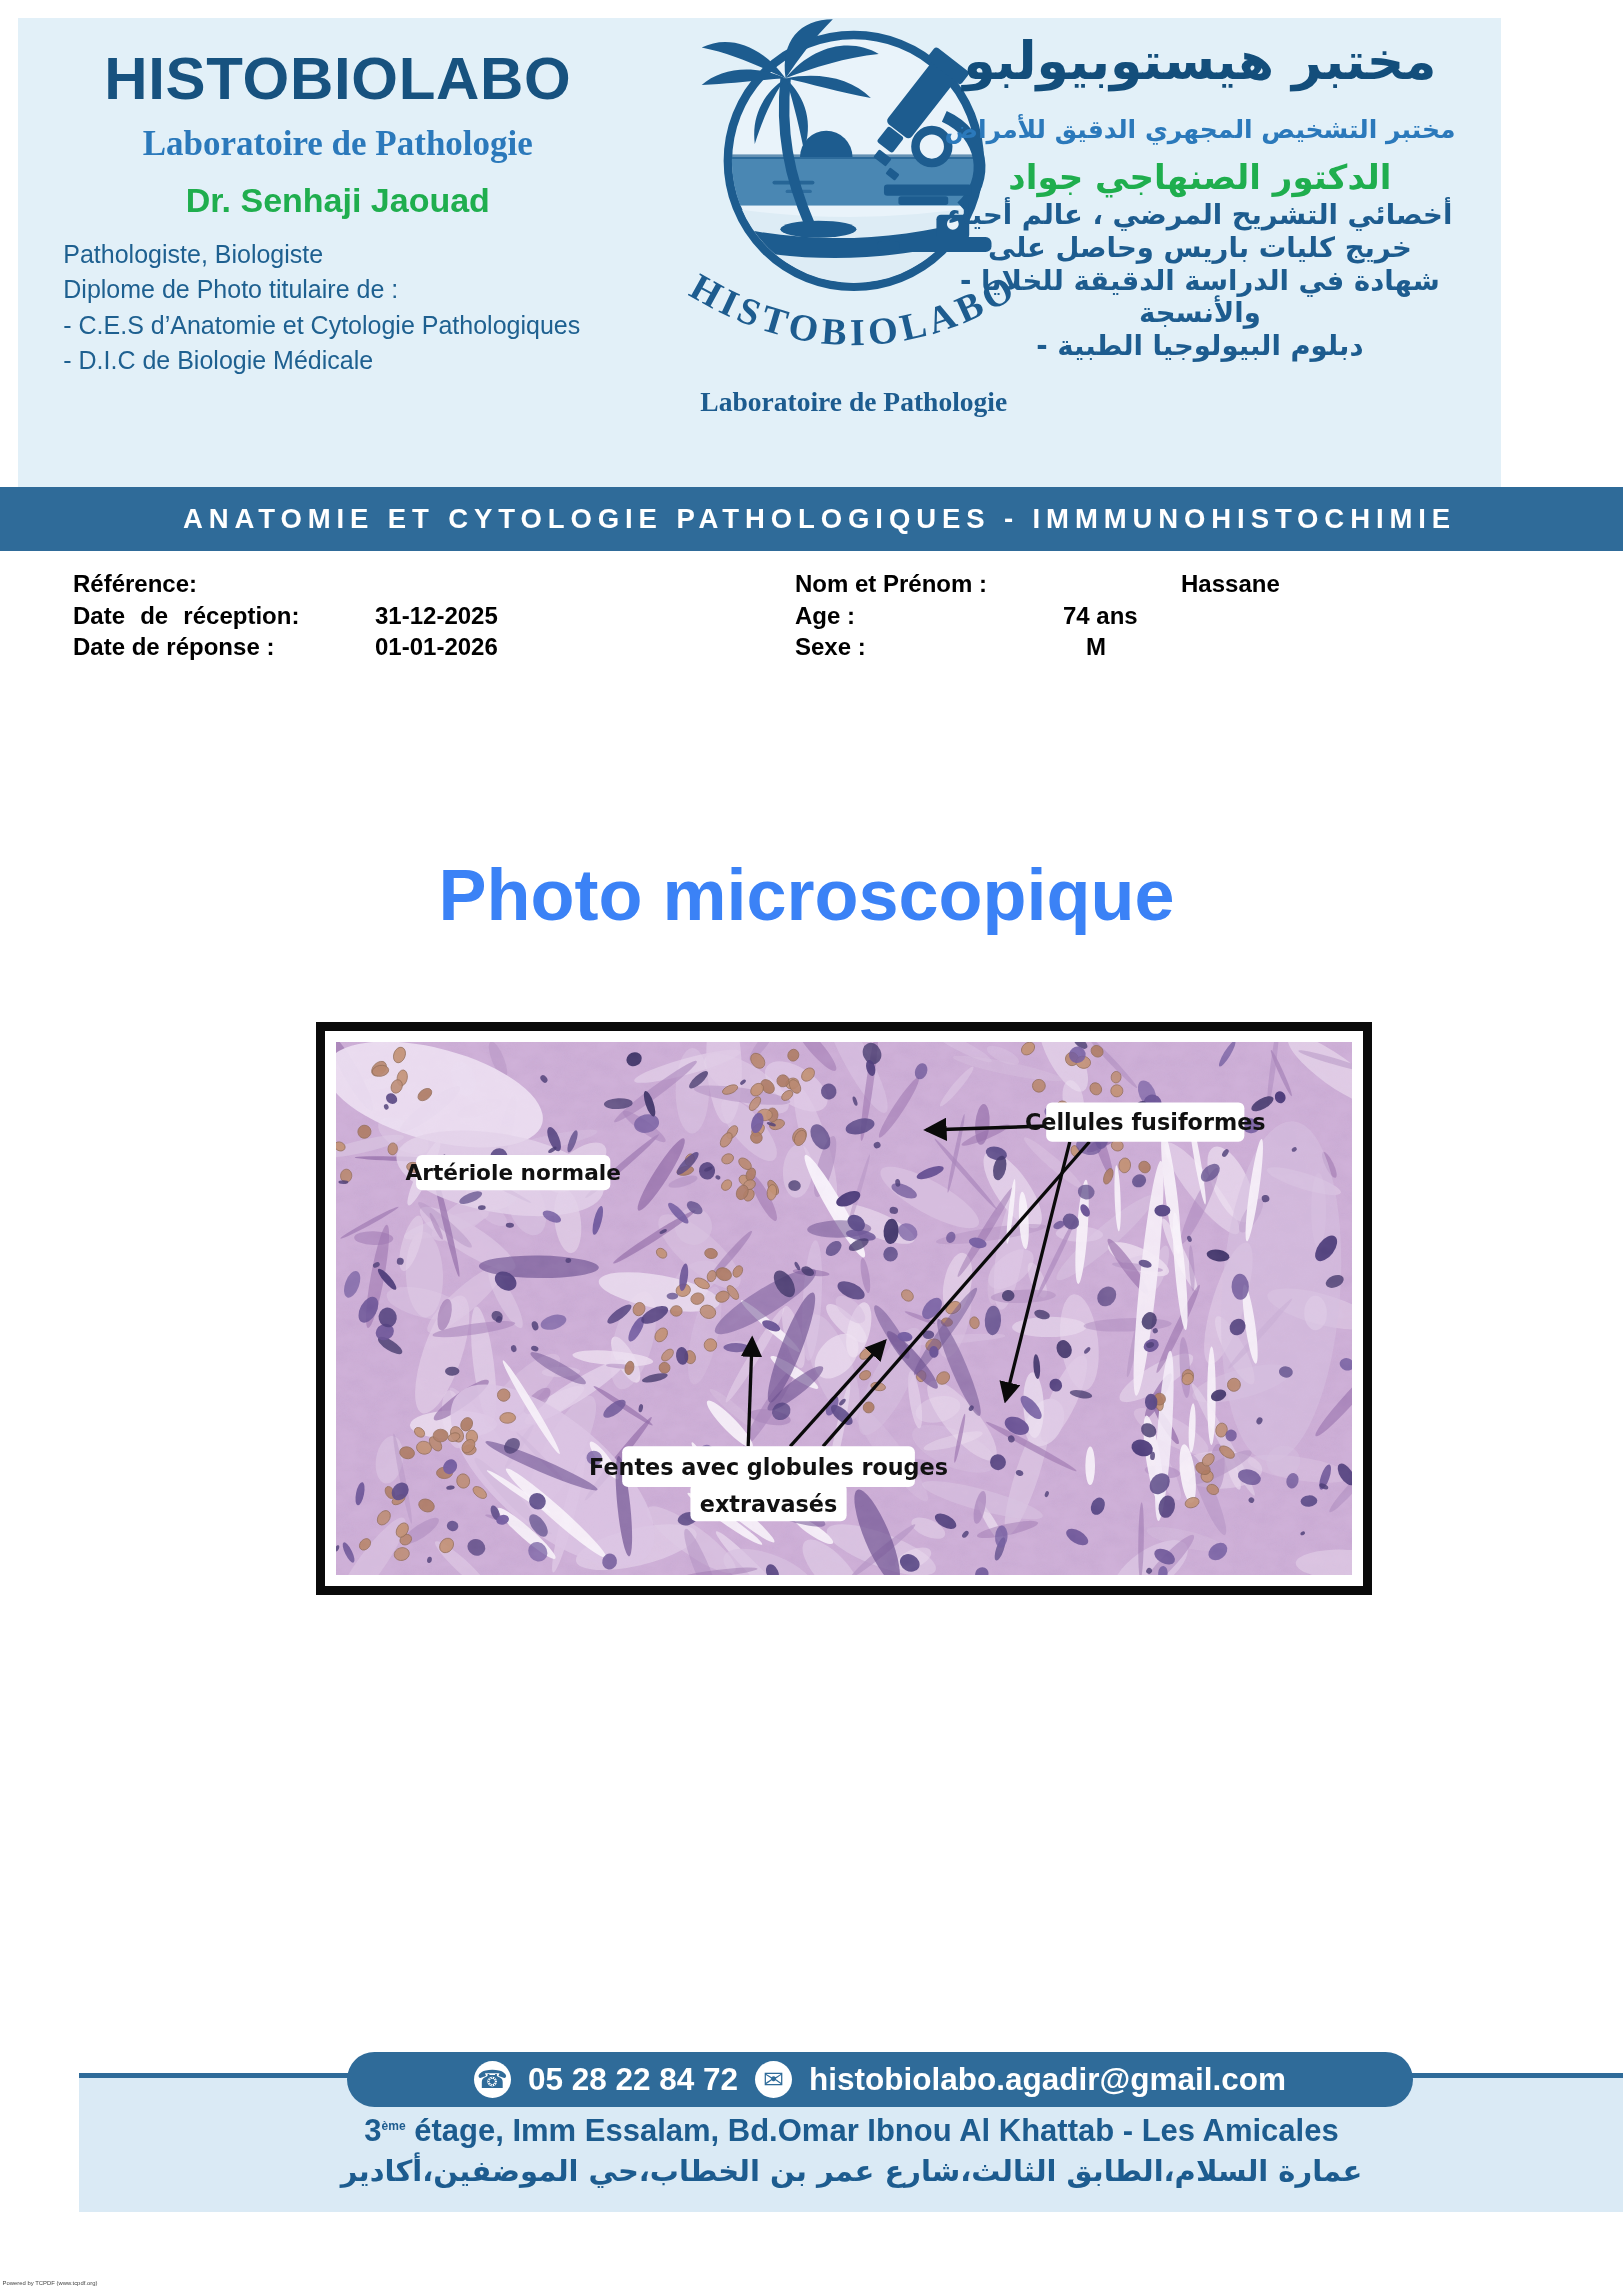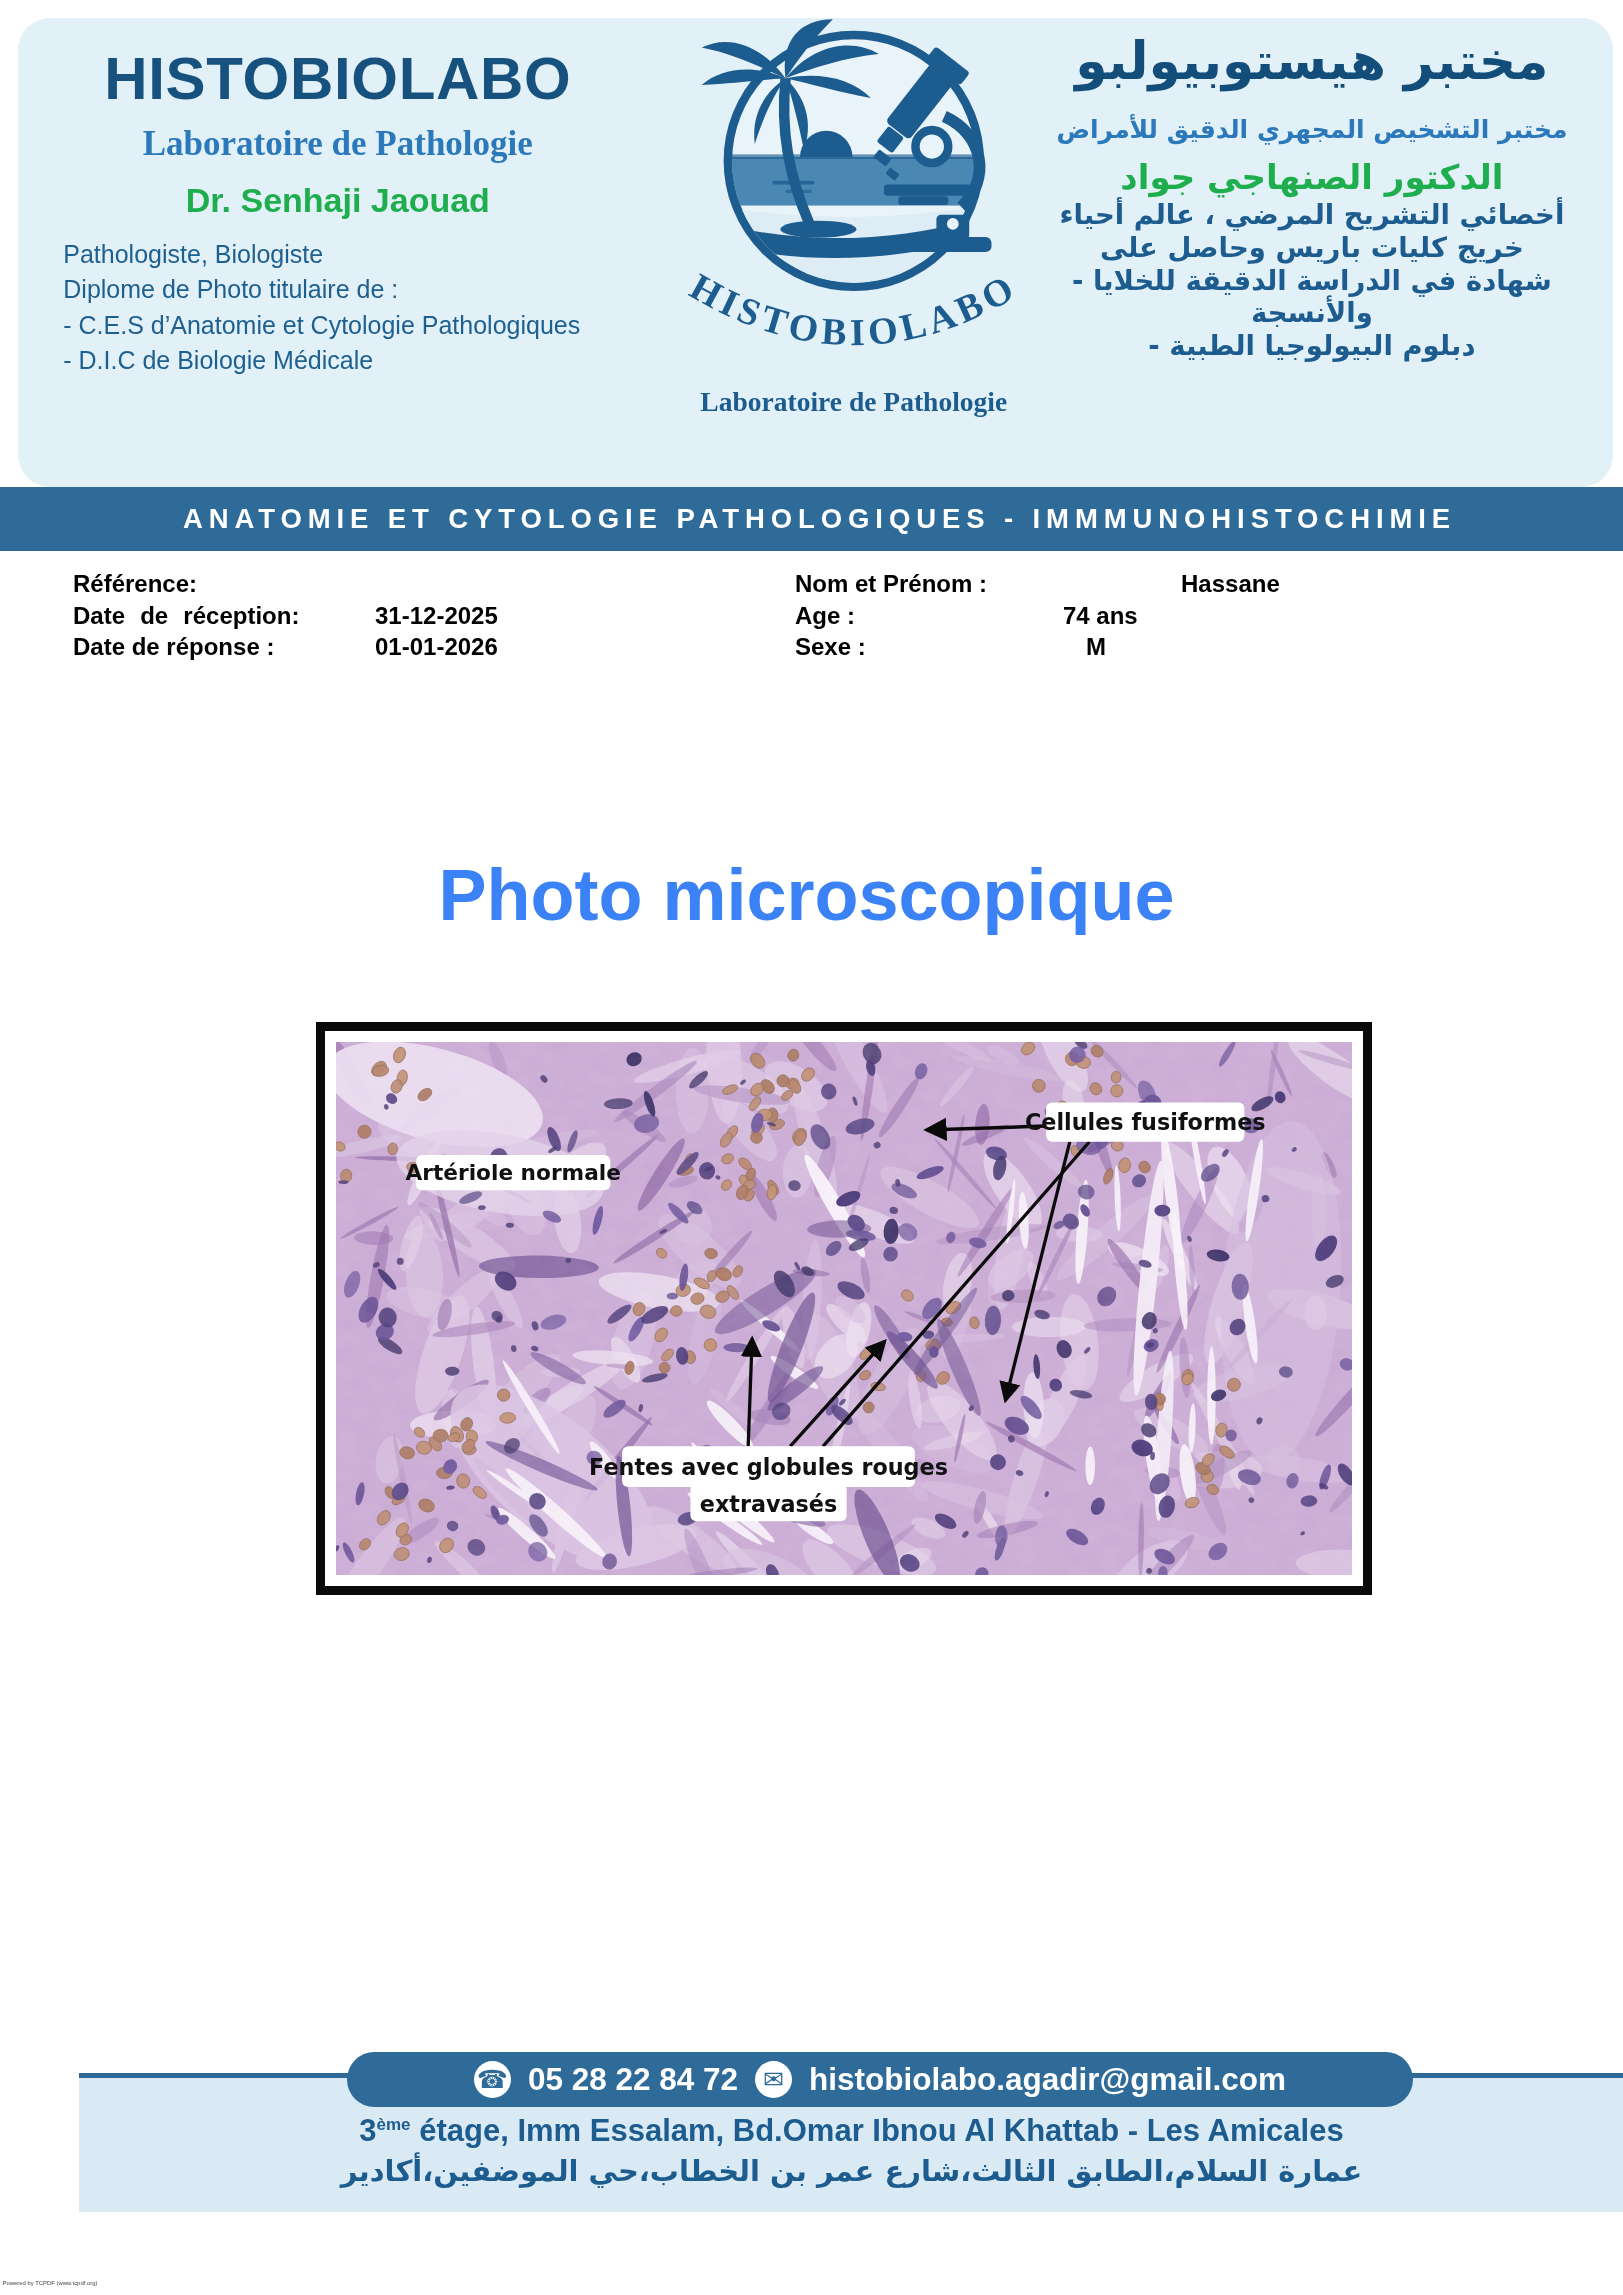--- a/index.html
+++ b/index.html
@@ -1,20 +1,20 @@
 <!DOCTYPE html>
 <html style="font-size:10.5px"><head>
 <meta charset="utf-8">
 <style>
   html,body{margin:0;padding:0;background:#ffffff;}
   body{width:1623px;height:2295px;font-family:"Liberation Sans",sans-serif;}
   #page{position:relative;width:1623px;height:2295px;background:#ffffff;overflow:hidden;}
 
   
-  .header-block{position:absolute;left:18.4px;top:17.7px;width:1595px;height:469px;background:#e2f0f8;border-radius:32px;}
+  .header-block{position:absolute;left:18.4px;top:17.7px;width:1483px;height:469px;background:#e2f0f8;}
   .hleft{position:absolute;left:7.9px;top:31.5px;width:623px;}
   .brand{font-size:60px;font-weight:800;color:#17527f;text-align:center;letter-spacing:0.7px;line-height:1;}
   .hsub{font-family:"Liberation Serif",serif;font-size:35px;font-weight:700;color:#2b79bb;text-align:center;margin-top:14.4px;}
   .hdoc{font-size:34px;font-weight:700;color:#1fae4e;text-align:center;margin-top:17px;}
   .hcred{margin-top:17px;padding-left:37px;color:#1e6090;font-size:25px;font-weight:500;line-height:1.42;}
   .hlogo{position:absolute;left:664px;top:0px;width:341px;height:407px;}
   .hright{position:absolute;right:13px;top:11.8px;width:577px;direction:rtl;text-align:center;font-family:"DejaVu Sans",sans-serif;}
   .ar-brand{font-size:52px;font-weight:700;color:#134e7b;line-height:1.25;}
   .ar-sub{font-size:25px;font-weight:700;color:#2b79bb;margin-top:21px;}
   .ar-doc{font-size:34px;font-weight:700;color:#1fae4e;margin-top:13px;}
@@ -44,21 +44,21 @@
   .figure svg{display:block;width:100%;height:100%;}
   .ann-label{font-family:"DejaVu Sans",sans-serif;font-weight:700;fill:#111;}
 
   
   .f-band{position:absolute;left:79px;top:2073px;width:1545px;height:139px;background:#daeaf5;border-top:5.2px solid #2f6b99;box-sizing:border-box;}
   .f-pill{position:absolute;left:347px;top:2052px;width:1066px;height:55px;background:#2f6b99;border-radius:30px;
     display:flex;align-items:center;justify-content:center;gap:17px;color:#fff;font-size:31.5px;font-weight:700;}
   .f-ico{display:inline-flex;width:37px;height:37px;border-radius:50%;background:#ffffff;color:#2f6b99;
     align-items:center;justify-content:center;font-size:25px;font-family:"DejaVu Sans",sans-serif;}
   .f-addr{position:absolute;left:79px;top:2113px;width:1545px;text-align:center;color:#1d5c8f;font-size:31px;font-weight:700;}
-  .f-addr sup{font-size:17px;}
+  .f-addr sup{font-size:12px;}
   .f-addr-ar{position:absolute;left:79px;top:2154px;width:1545px;text-align:center;color:#1d5c8f;font-size:29px;font-weight:700;font-family:"DejaVu Sans",sans-serif;direction:rtl;}
   .tcpdf{position:absolute;left:2.6px;top:2280px;font-size:5.9px;color:#444;}
 </style>
 </head>
 <body>
 
 <div id="page">
 
   <div class="header-block">
 

